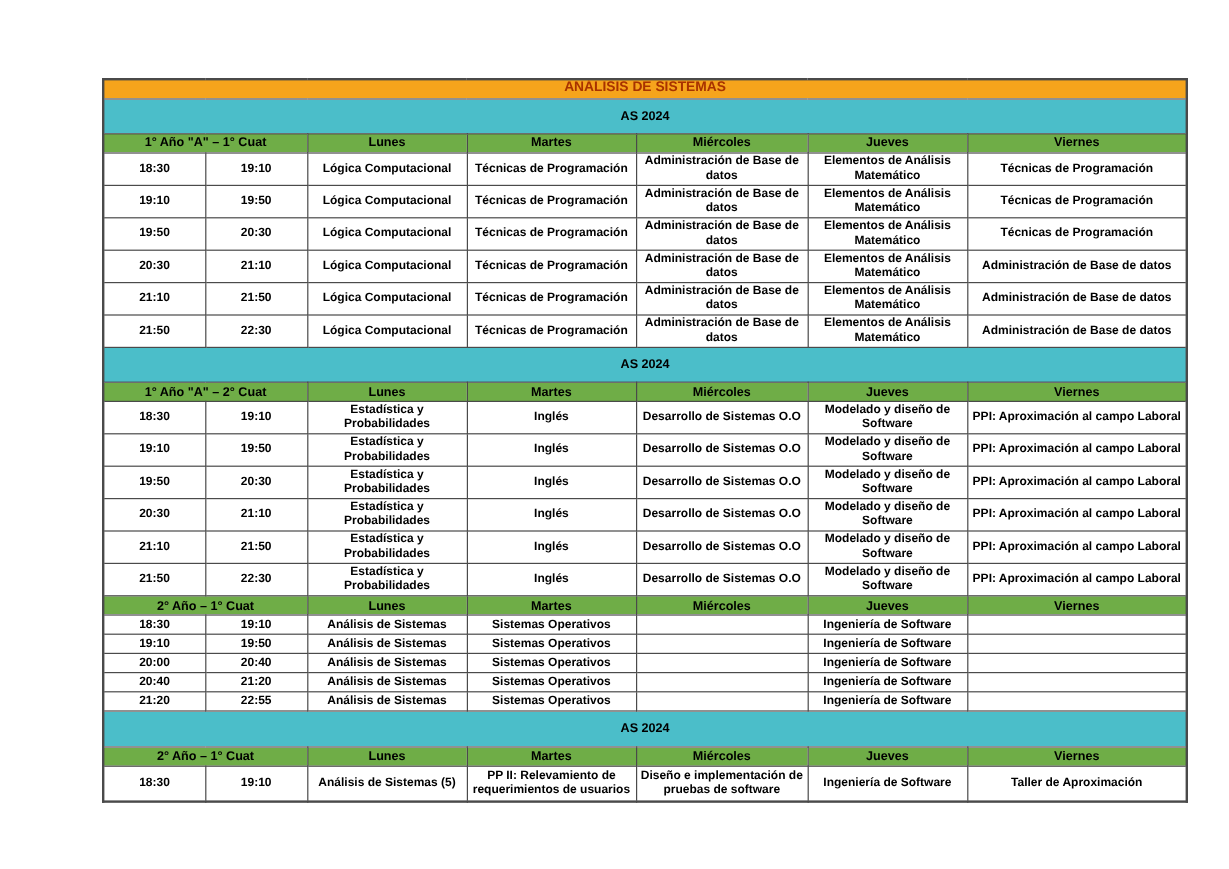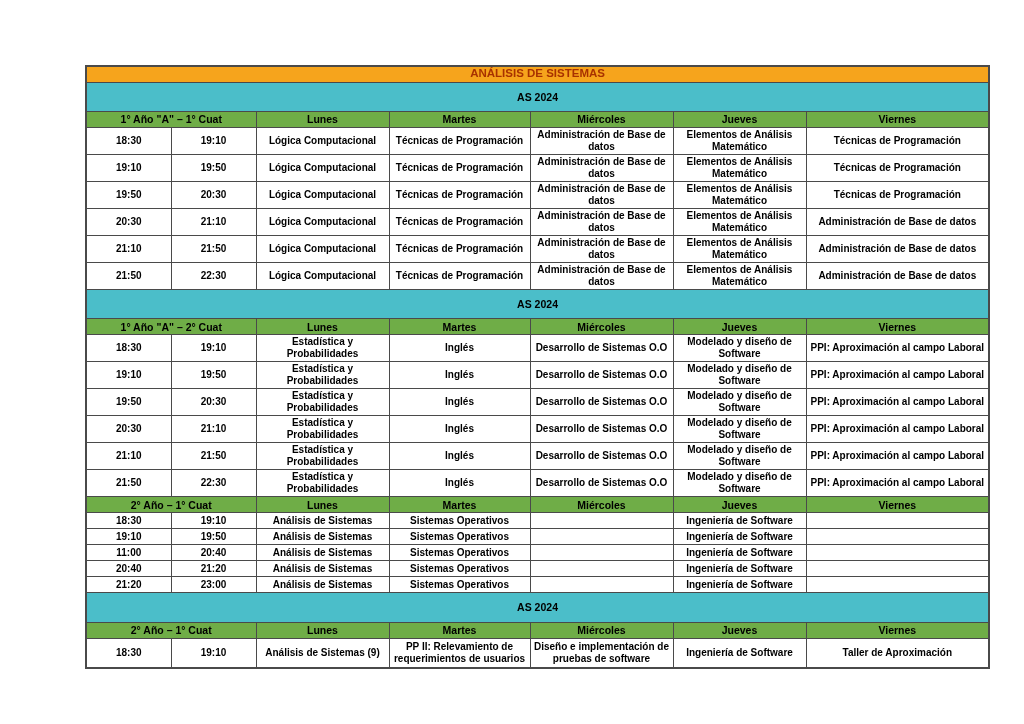--- a/index.html
+++ b/index.html
@@ -235,61 +235,61 @@
         <tr class="data-short">
           <td>19:10</td>
           <td>19:50</td>
           <td>Análisis de Sistemas</td>
           <td>Sistemas Operativos</td>
           <td></td>
           <td>Ingeniería de Software</td>
           <td></td>
         </tr>
         <tr class="data-short">
-          <td>11:00</td>
+          <td>20:00</td>
           <td>20:40</td>
           <td>Análisis de Sistemas</td>
           <td>Sistemas Operativos</td>
           <td></td>
           <td>Ingeniería de Software</td>
           <td></td>
         </tr>
         <tr class="data-short">
           <td>20:40</td>
           <td>21:20</td>
           <td>Análisis de Sistemas</td>
           <td>Sistemas Operativos</td>
           <td></td>
           <td>Ingeniería de Software</td>
           <td></td>
         </tr>
         <tr class="data-short">
           <td>21:20</td>
-          <td>23:00</td>
+          <td>22:55</td>
           <td>Análisis de Sistemas</td>
           <td>Sistemas Operativos</td>
           <td></td>
           <td>Ingeniería de Software</td>
           <td></td>
         </tr>
         <tr class="period-row">
           <td colspan="7">AS 2024</td>
         </tr>
         <tr class="header-row">
           <td colspan="2">2° Año – 1° Cuat</td>
           <td>Lunes</td>
           <td>Martes</td>
           <td>Miércoles</td>
           <td>Jueves</td>
           <td>Viernes</td>
         </tr>
         <tr class="data-last">
           <td>18:30</td>
           <td>19:10</td>
-          <td>Análisis de Sistemas (9)</td>
+          <td>Análisis de Sistemas (5)</td>
           <td>PP II: Relevamiento de requerimientos de usuarios</td>
           <td>Diseño e implementación de pruebas de software</td>
           <td>Ingeniería de Software</td>
           <td>Taller de Aproximación</td>
         </tr>
       </tbody>
   </table>
 </div>
 
 </body></html>

